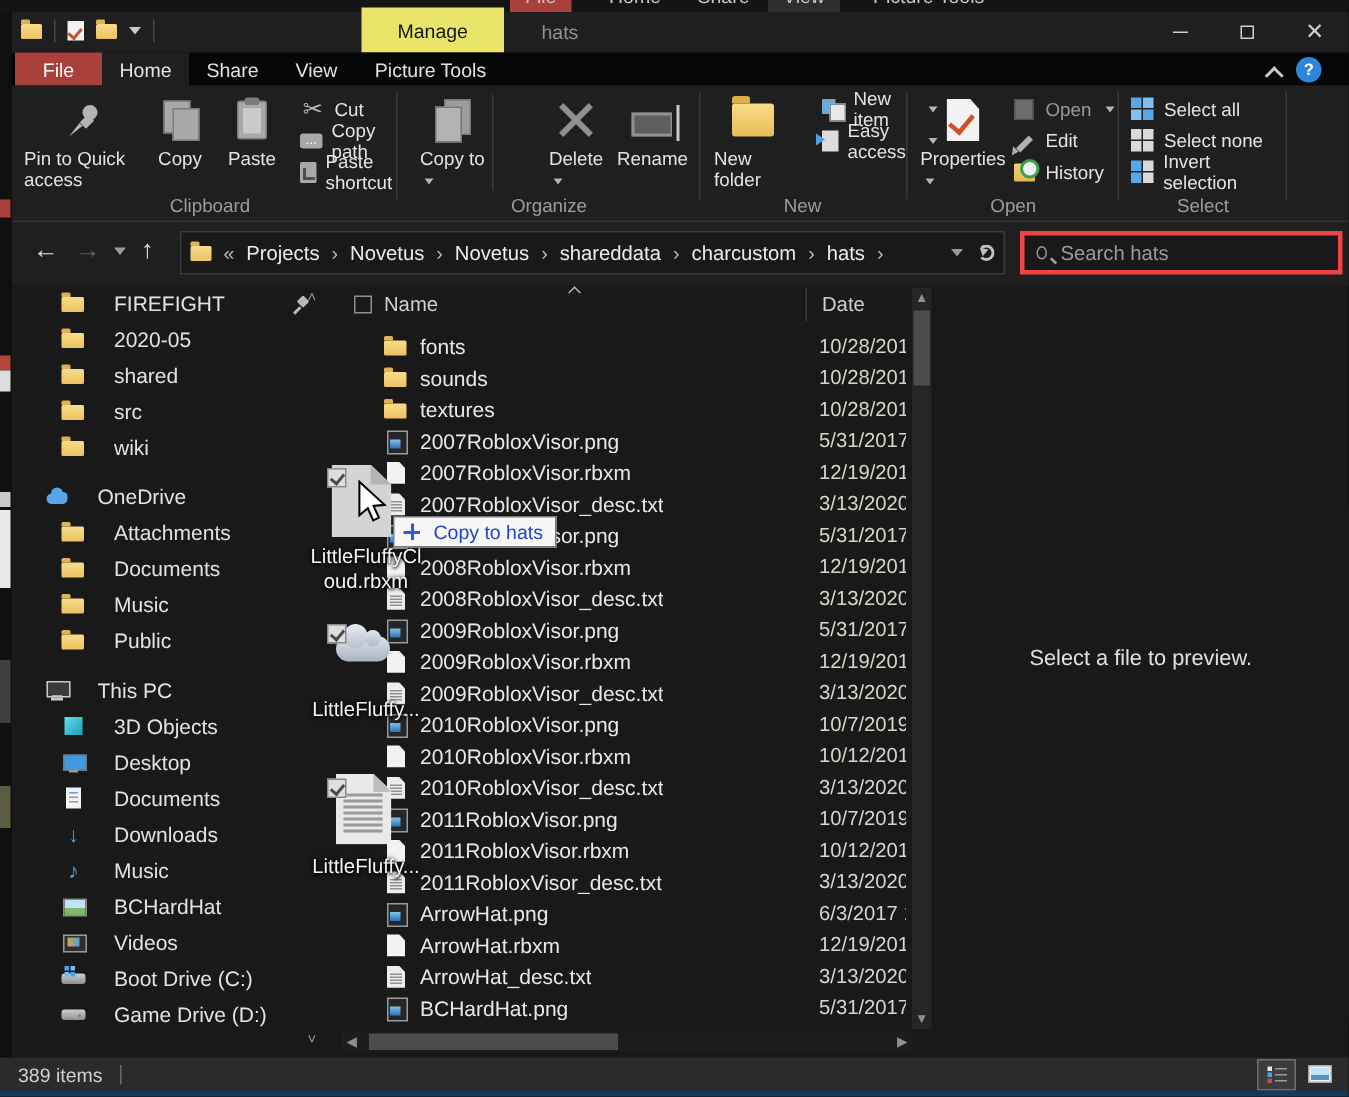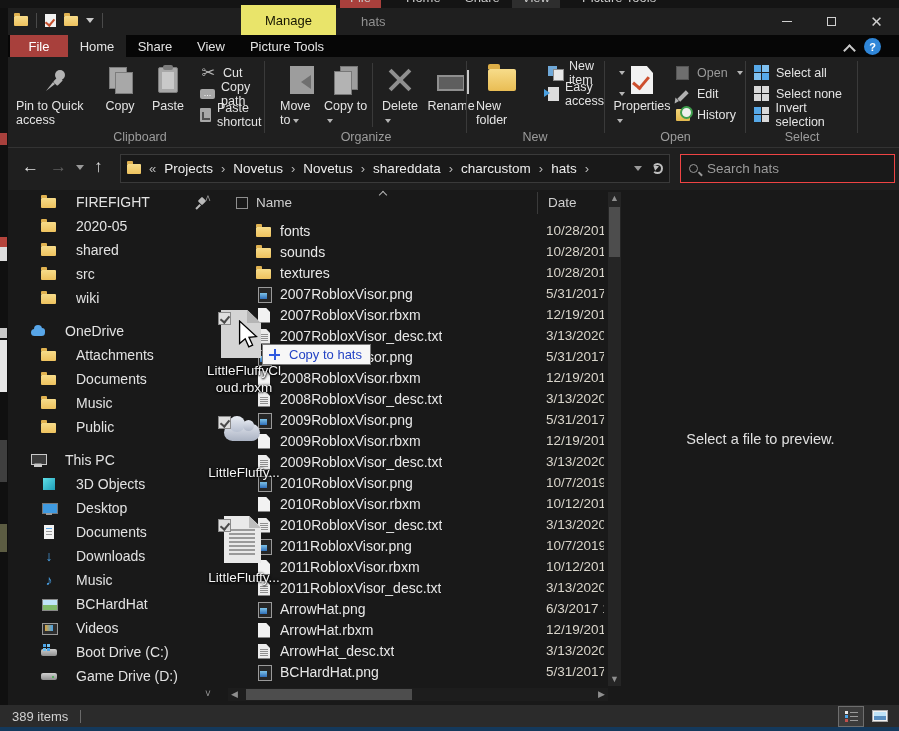--- a/index.html
+++ b/index.html
@@ -103,21 +103,21 @@
 
   
   .addrrow { position:absolute; left:8px; top:148px; right:0; height:42px; background:#1f1f1f; }
   .navic { position:absolute; top:9px; font-size:17px; color:#e0e0e0; }
   .addrbox { position:absolute; left:112px; top:6px; width:550px; height:29px; background:#191919; border:1px solid #3a3a3a; display:flex; align-items:center; padding:0 6px; gap:8px; font-size:13.5px; }
   .crumbsep { color:#b9b9b9; font-size:13px; }
   .crumb { color:#ececec; white-space:nowrap; }
   .addr-right { margin-left:auto; display:flex; align-items:center; gap:10px; }
   .refresh { position:relative; width:11px; height:11px; border:2px solid #c0c0c0; border-radius:50%; border-left-color:transparent; }
   .refresh::after { content:""; position:absolute; left:-4px; top:-2px; border:3px solid transparent; border-right:5px solid #c0c0c0; transform:rotate(40deg); }
-  .searchbox { position:absolute; left:672px; top:6px; width:215px; height:29px; background:#191919; border:1px solid #ef4444; display:flex; align-items:center; padding:0 8px; gap:9px; }
+  .searchbox { position:absolute; left:672px; top:6px; width:215px; height:29px; background:#191919; border:3px solid #ef4444; display:flex; align-items:center; padding:0 8px; gap:9px; }
   .mag { position:relative; width:9px; height:9px; border:1.5px solid #9a9a9a; border-radius:50%; }
   .mag::after { content:""; position:absolute; left:8px; top:8px; width:5px; height:1.5px; background:#9a9a9a; transform:rotate(45deg); }
   .searchbox input { flex:1; background:transparent; border:none; outline:none; color:#e0e0e0; font-size:13.5px; font-family:inherit; }
   .searchbox input::placeholder { color:#9a9a9a; }
 
   
   .sidebar { position:absolute; left:8px; top:190px; width:212px; height:514px; background:#191919; overflow:hidden; }
   .side-item { position:relative; height:24px; display:flex; align-items:center; gap:19px; font-size:14px; color:#e2e2e2; cursor:default; }
   .side-item.gap { margin-top:9px; }
   .side-item.hl { background:#2e2e2e; }
@@ -323,32 +323,26 @@
           </div>
       </div>
       <div class="rgl">Clipboard</div>
     </div>
     <div class="rdiv" style="left:256px;"></div>
 
     <div class="rg" style="left:260px;width:196px;">
       <div class="bigrow" style="left:12px;">
         <div class="rbig" style="width:44px;">
           <span class="ric">
-              <span class="ri-move"></span>
-            </span>
-          <span class="rbl"><span>Move to</span><span class="dd"></span></span>
-        </div>
-        <div class="rbig" style="width:44px;">
-          <span class="ric">
               <span class="ri-copyto"></span>
             </span>
           <span class="rbl"><span>Copy to</span><span class="dd"></span></span>
         </div>
         <div class="inner-div"></div>
-        <div class="rbig" style="width:46px;">
+        <div class="rbig" style="width:46px;margin-left:28px;">
           <span class="ric">
               <span class="ri-del"></span>
             </span>
           <span class="rbl"><span>Delete</span><br><span class="dd"></span></span>
         </div>
         <div class="rbig" style="width:56px;">
           <span class="ric">
               <span class="ri-ren"></span>
             </span>
           <span class="rbl">Rename</span>

